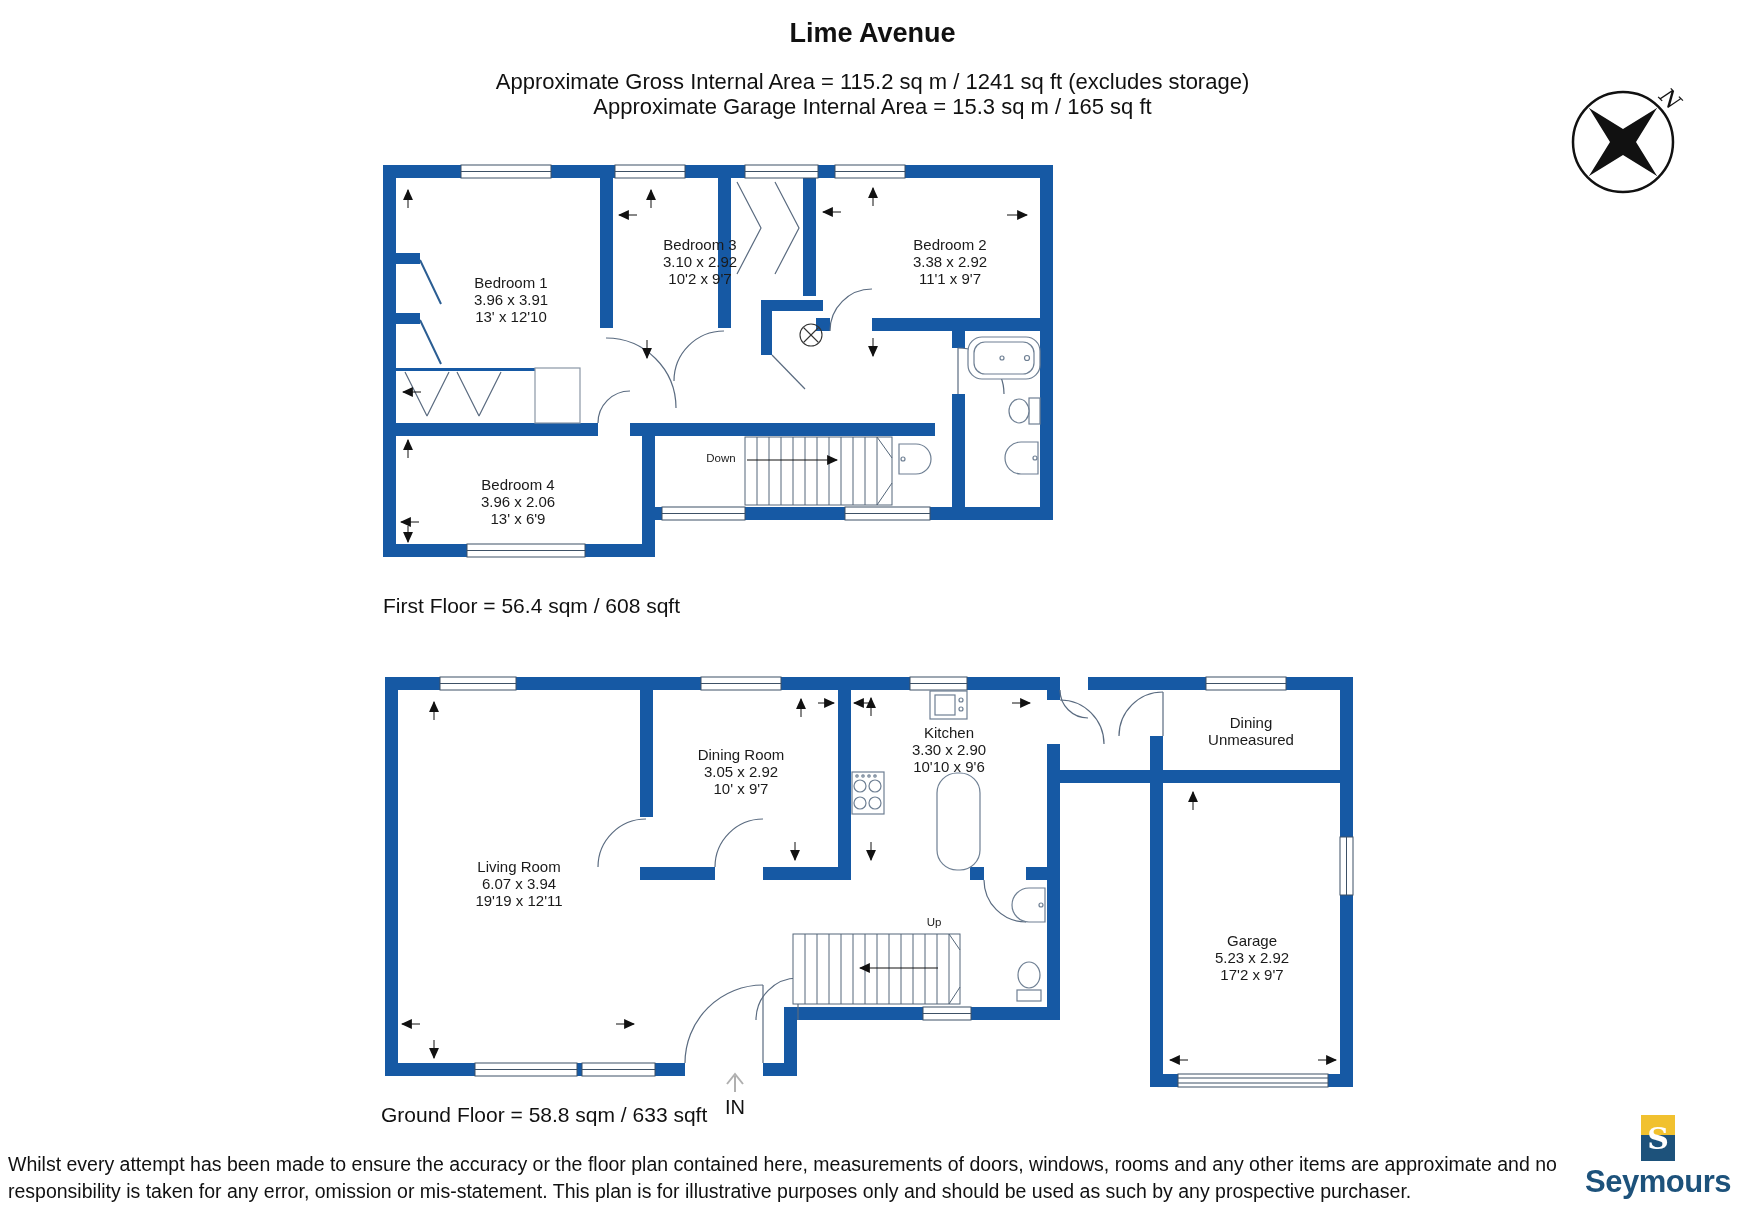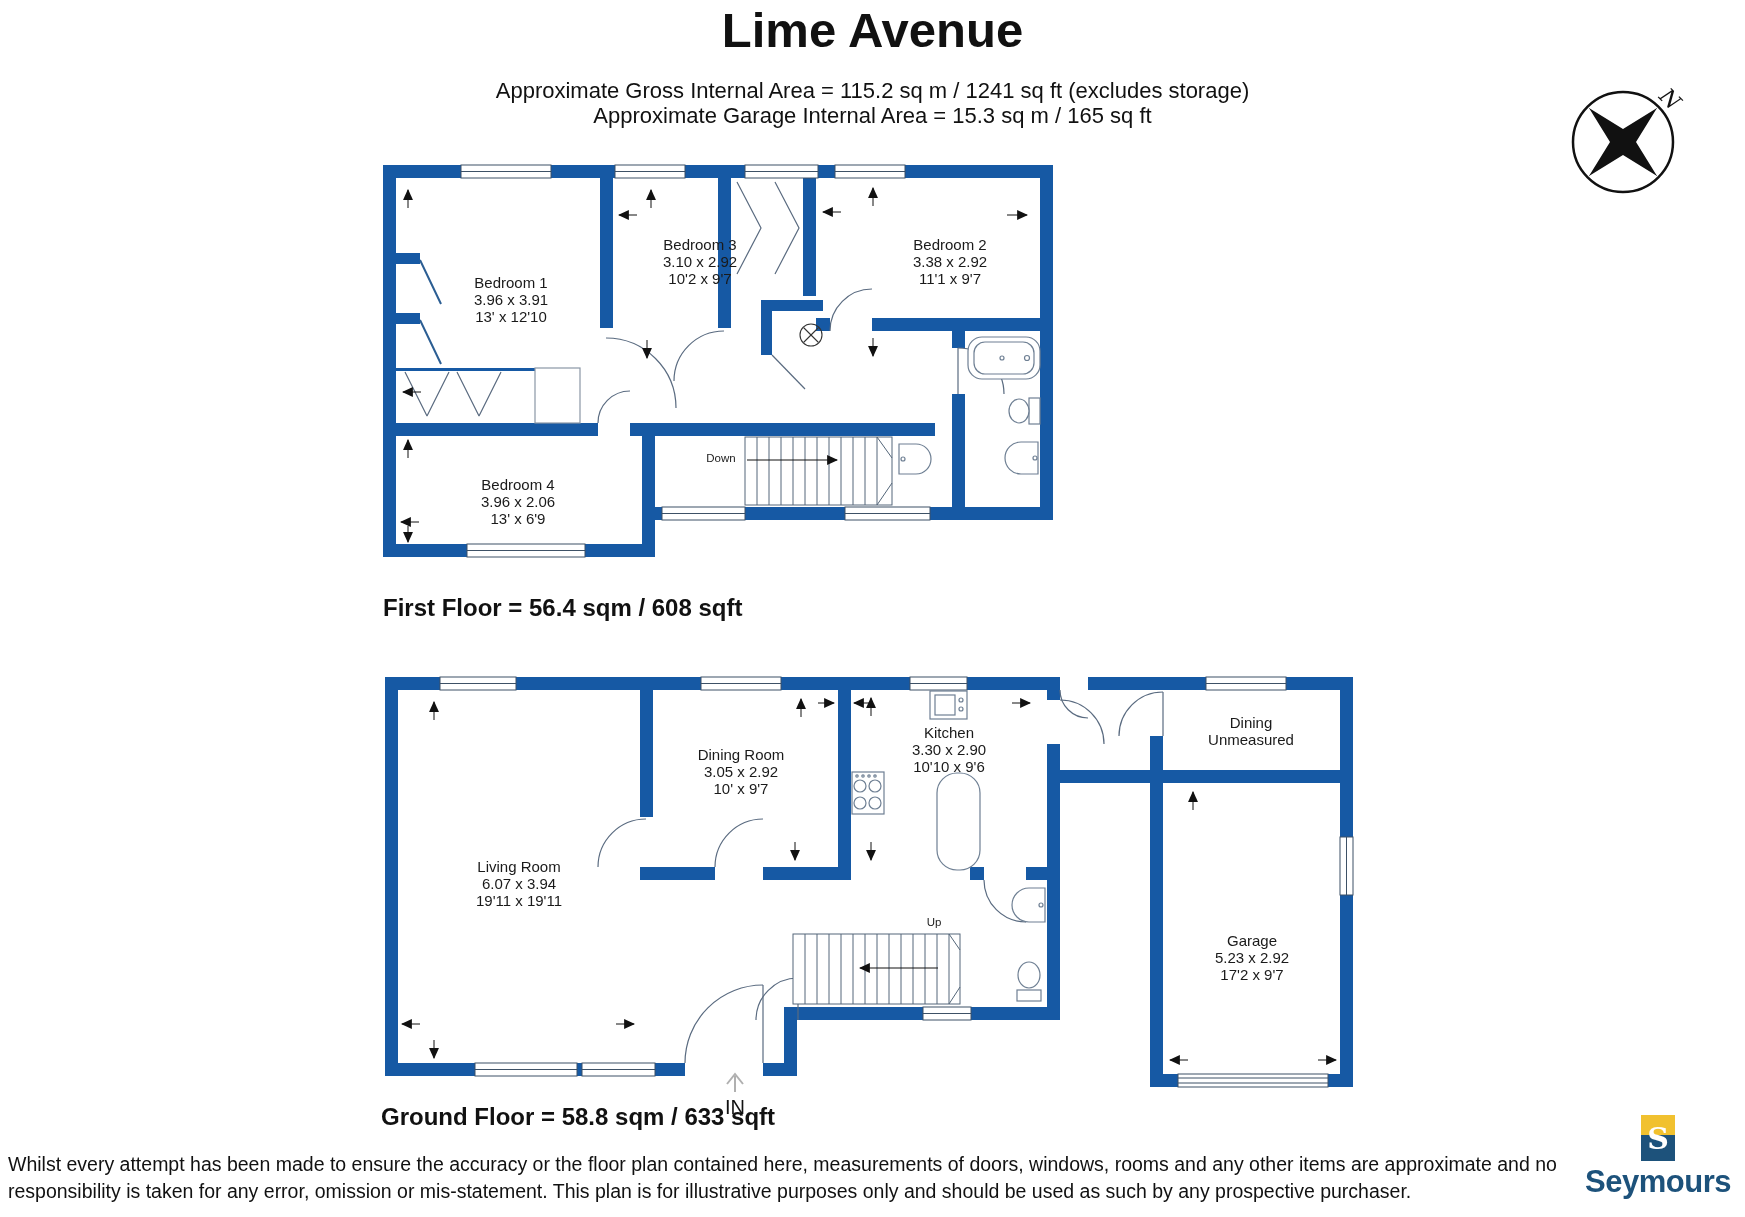--- a/index.html
+++ b/index.html
@@ -1,26 +1,26 @@
 <!DOCTYPE html>
 <html><head>
 <meta charset="utf-8">
 <style>
   html,body{margin:0;padding:0;background:#fff}
   .page{position:relative;width:1745px;height:1217px;background:#fff;
         font-family:"Liberation Sans",sans-serif;color:#111;overflow:hidden}
   .hdr{position:absolute;left:0;top:2px;width:100%;text-align:center}
-  .hdr h1{margin:0;font-size:49px;font-weight:bold;color:#111}
+  .hdr h1{margin:16px;font-size:27px;font-weight:bold;color:#111}
   .area{margin-top:20px;font-size:22px;line-height:25px;color:#111}
   .plan{position:absolute}
   .room-label{position:absolute;transform:translateX(-50%);text-align:center;
               font-size:15px;line-height:17px;white-space:nowrap;color:#1a1a1a}
   .small-label{position:absolute;transform:translateX(-50%);font-size:11.5px;color:#222;white-space:nowrap}
   .in-label{position:absolute;transform:translateX(-50%);font-size:20px;color:#111;white-space:nowrap}
-  .caption{position:absolute;font-weight:bold;font-size:24px;color:#111;white-space:nowrap}
+  .caption{position:absolute;font-weight:normal;font-size:21px;color:#111;white-space:nowrap}
   .disclaimer{position:absolute;left:8px;top:1151px;font-size:19.5px;line-height:27px;color:#111}
   .logo-square{position:absolute;left:1641px;top:1115px;width:34px;height:46px}
   .logo-square .top{position:absolute;left:0;top:0;width:34px;height:20px;background:#f1c12f}
   .logo-square .bot{position:absolute;left:0;top:20px;width:34px;height:26px;background:#1d527b}
   .logo-square .s{position:absolute;left:0;top:0;width:34px;height:46px;display:flex;
                   align-items:center;justify-content:center;color:#fff;
                   font-family:"DejaVu Serif",serif;font-size:30px;font-weight:bold}
   .logo-name{position:absolute;left:1574px;top:1164px;width:168px;text-align:center;
              font-size:31px;font-weight:bold;color:#1d527b;letter-spacing:-0.5px}
 </style>
@@ -290,21 +290,21 @@
         <line x1="238" y1="352" x2="256" y2="352" marker-end="url(#ahG)"></line>
         <line x1="440" y1="31" x2="456" y2="31" marker-end="url(#ahG)"></line>
         <line x1="634" y1="31" x2="652" y2="31" marker-end="url(#ahG)"></line>
         <line x1="940" y1="388" x2="958" y2="388" marker-end="url(#ahG)"></line>
       </g>
     </svg>
 
     <div class="room-label" style="left:141px;top:186px">
       <div>Living Room</div>
       <div>6.07 x 3.94</div>
-      <div>19'11 x 19'11</div>
+      <div>19'19 x 12'11</div>
     </div>
     <div class="room-label" style="left:363px;top:74px">
       <div>Dining Room</div>
       <div>3.05 x 2.92</div>
       <div>10' x 9'7</div>
     </div>
     <div class="room-label" style="left:571px;top:52px">
       <div>Kitchen</div>
       <div>3.30 x 2.90</div>
       <div>10'10 x 9'6</div>

